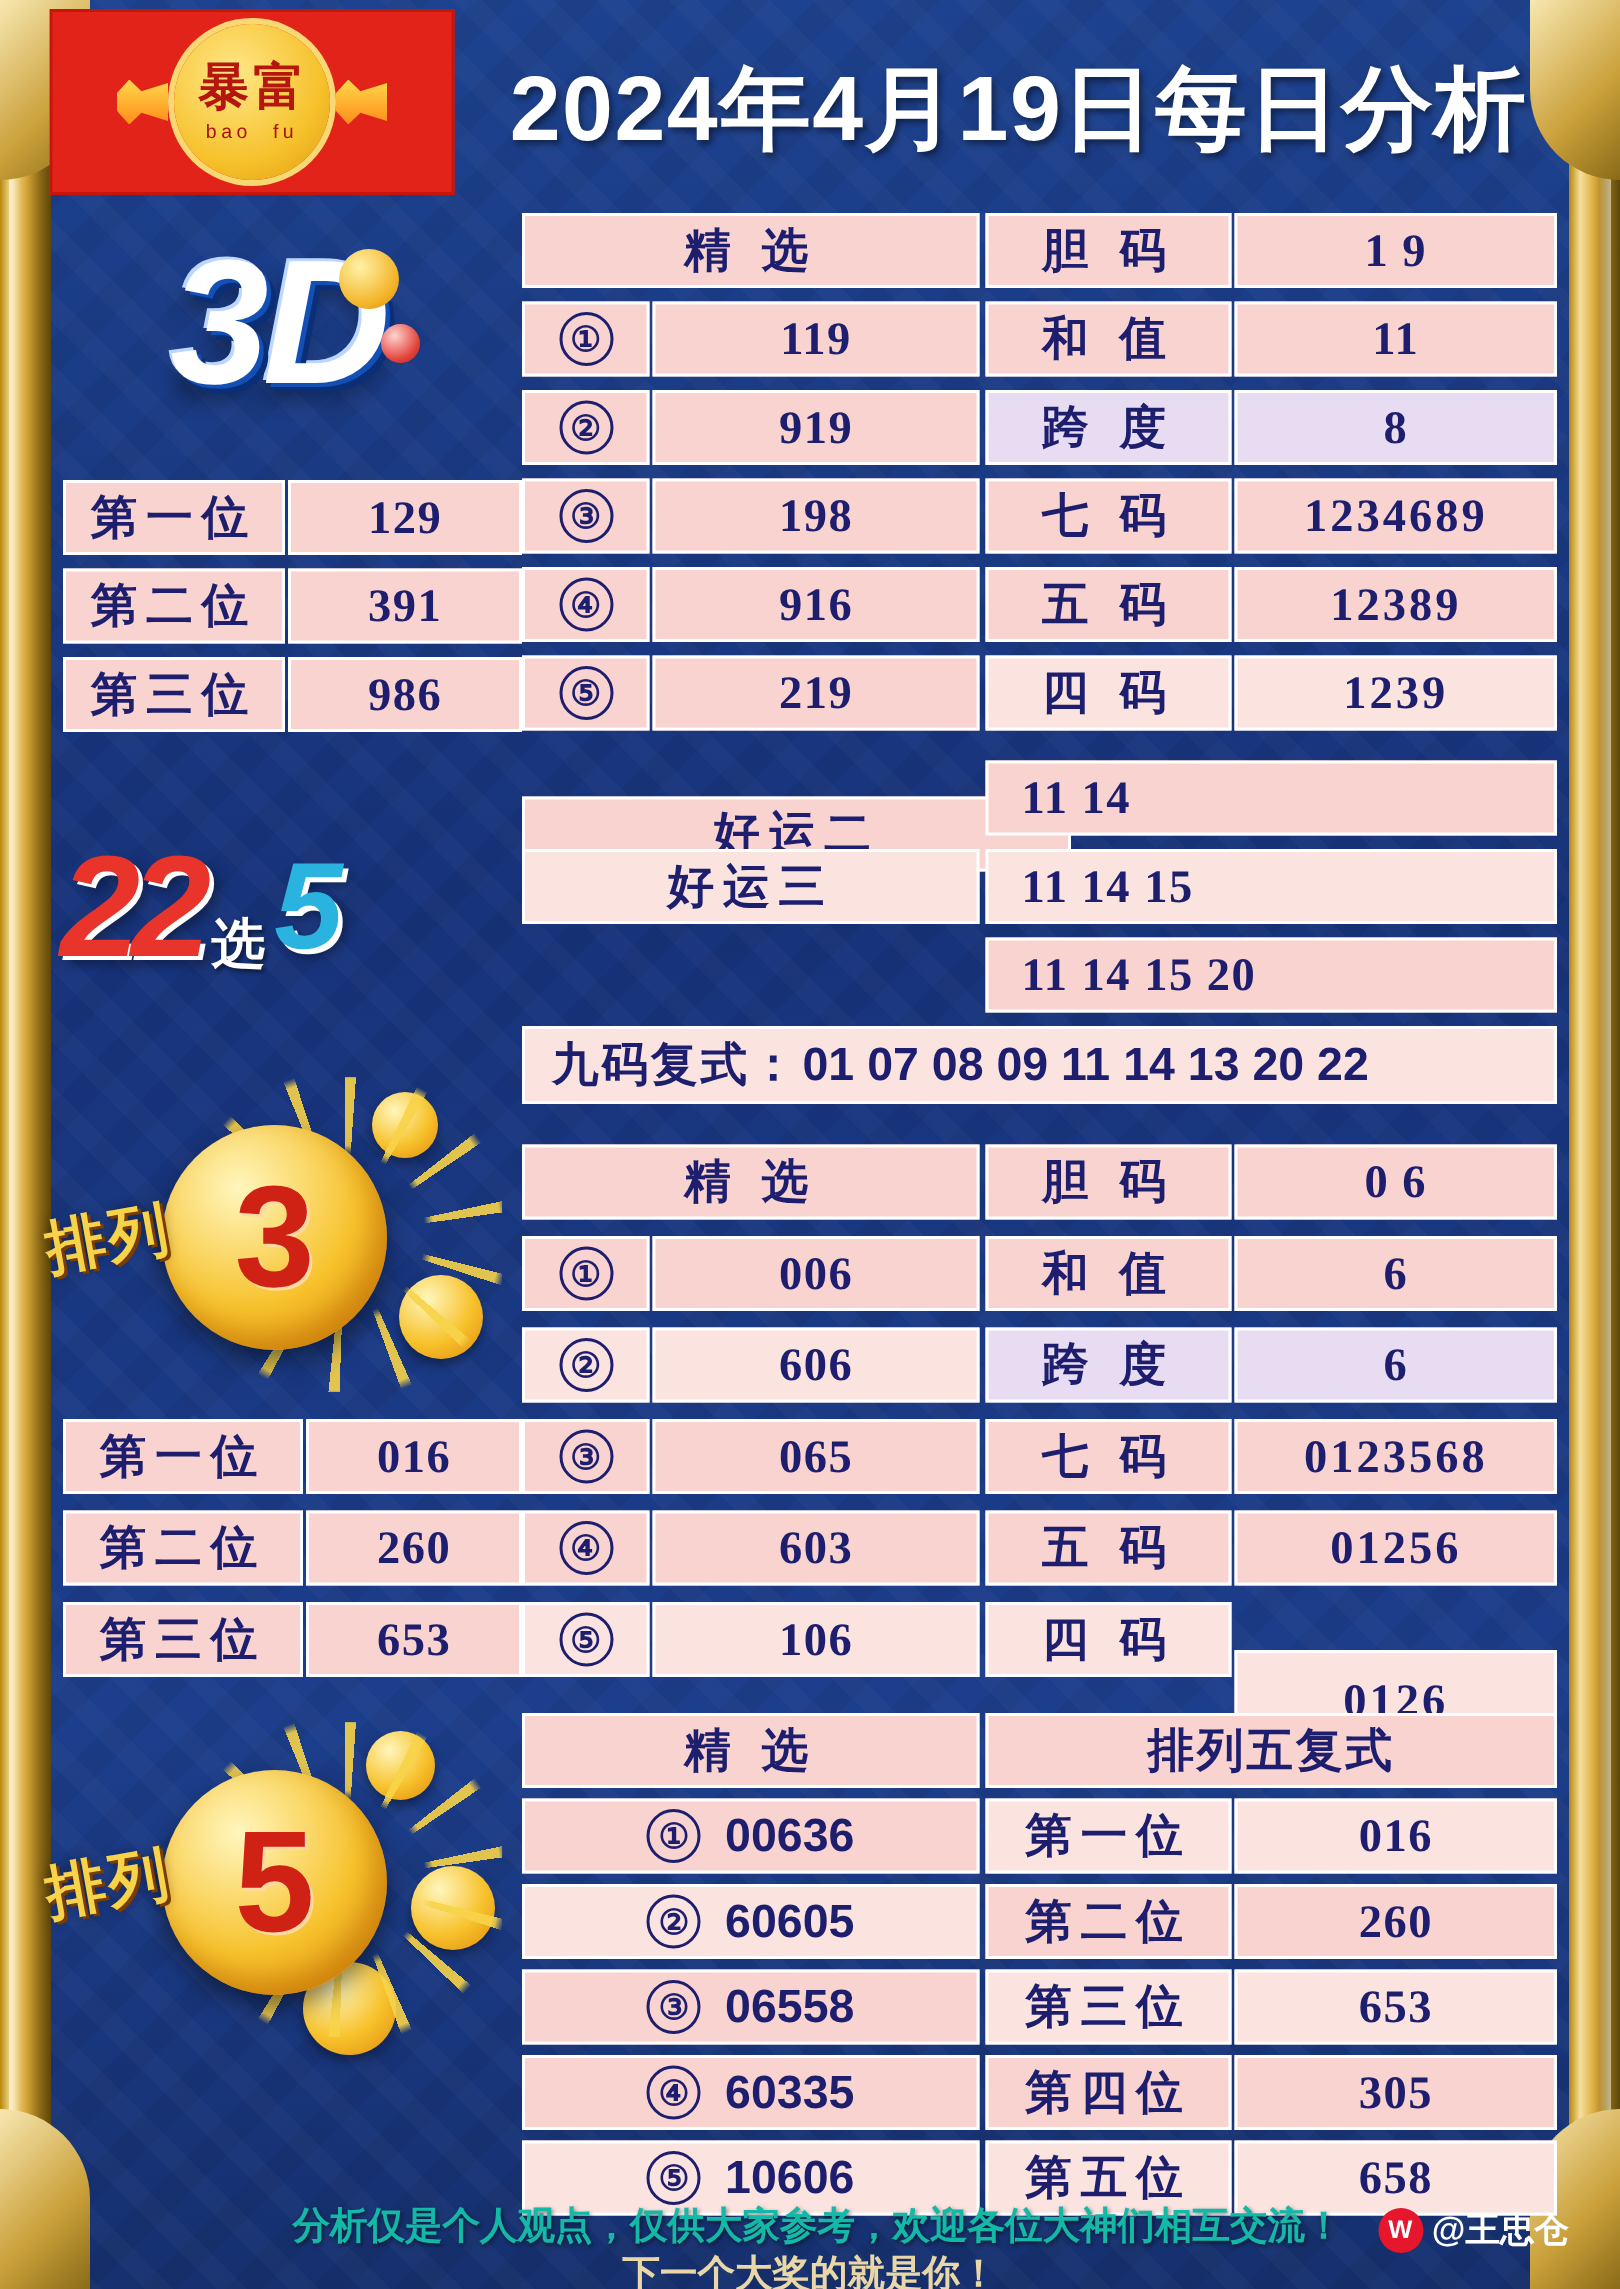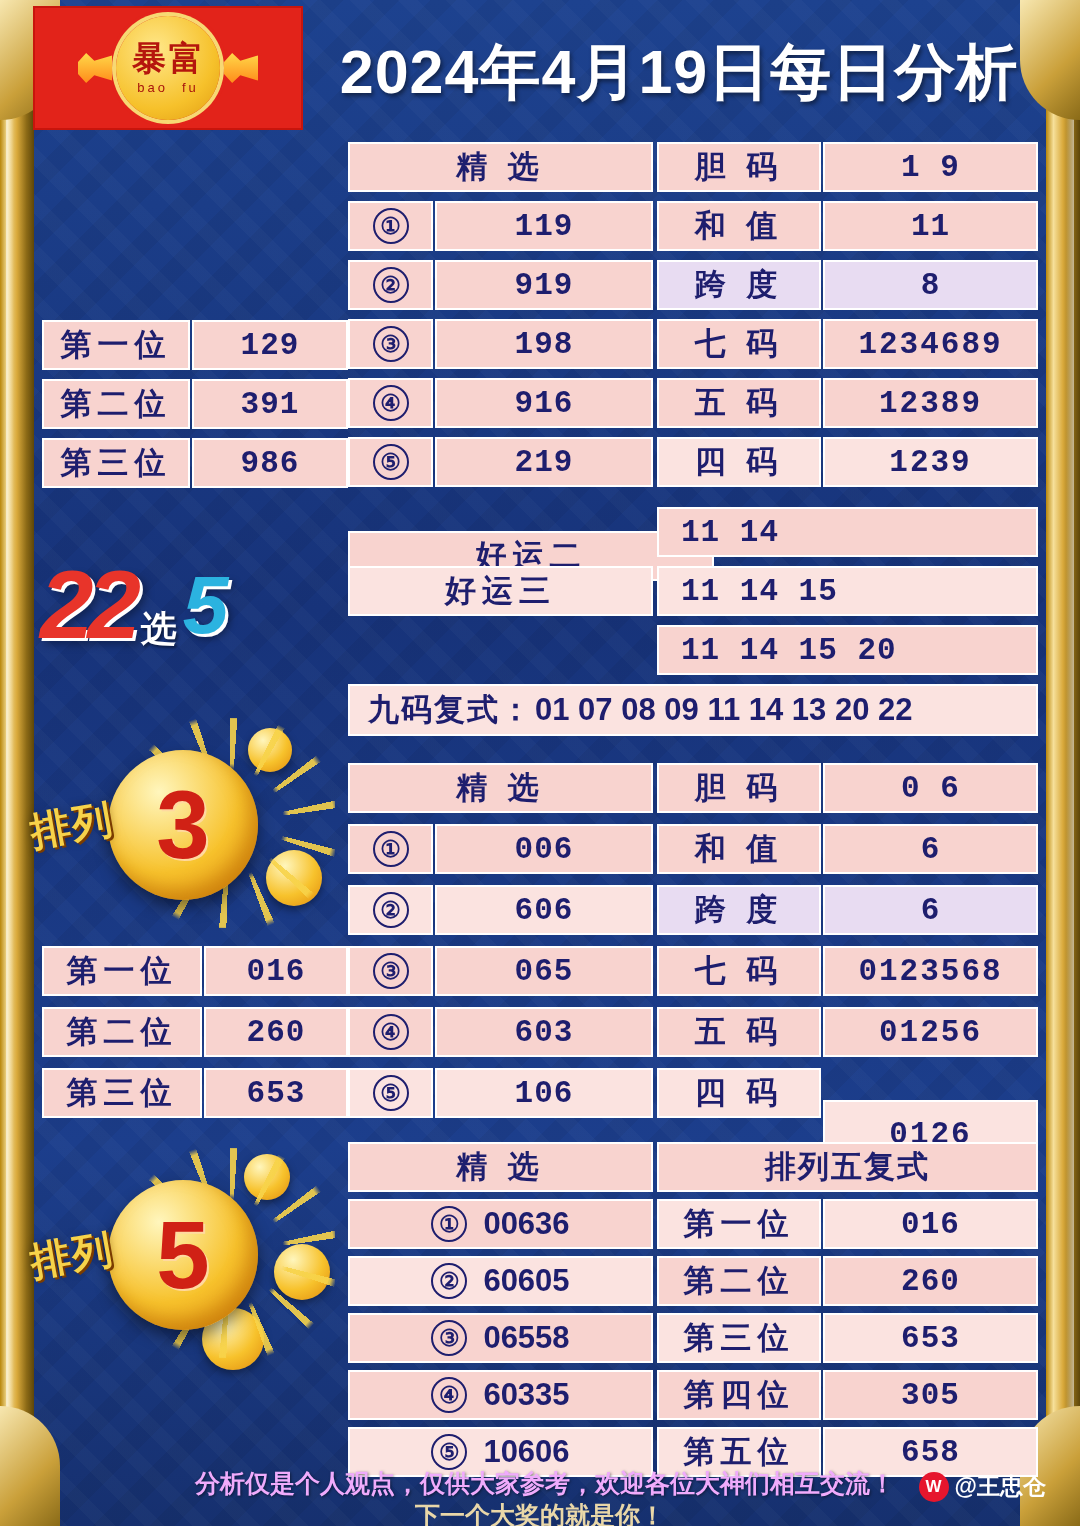--- a/index.html
+++ b/index.html
@@ -119,21 +119,21 @@
     justify-content: center;
     font-size: 31px;
     font-weight: 700;
     position: absolute;
     overflow: hidden;
     white-space: nowrap;
   }
   .cell.lav { background: #e8dcf2; }
   .cell.pale { background: #fbe3e0; }
   .cell.label { letter-spacing: 6px; }
-  .cell.num { font-family: Liberation Mono, monospace; letter-spacing: 1px; }
+  .cell.num { font-family: Liberation Serif, serif; letter-spacing: 1px; }
   .cell.wide-num { letter-spacing: 2px; }
 
   .circ {
     width: 36px; height: 36px;
     border: 2px solid #1e1e6e;
     border-radius: 50%;
     display: flex; align-items: center; justify-content: center;
     font-size: 23px; font-weight: 700; color: #1e1e6e;
   }
 
@@ -228,21 +228,21 @@
         rgba(247,211,74,.9) 338deg 342deg, transparent 342deg 360deg);
     mask-image: radial-gradient(circle, transparent 36%, #000 40%, #000 70%, transparent 74%);
     -webkit-mask-image: radial-gradient(circle, transparent 36%, #000 40%, #000 70%, transparent 74%);
     z-index: 1;
   }
 
   .footer {
     position: absolute;
     left: 10px; right: 0; bottom: 26px;
     text-align: center;
-    color: #f0abfc;
+    color: #14b8a6;
     font-size: 25px;
     font-weight: 700;
     text-shadow: 1px 1px 3px rgba(0,0,0,.5);
   }
   .footer-sub {
     position: absolute;
     left: 0; right: 0; bottom: -6px;
     text-align: center;
     color: #e9d7a8;
     font-size: 25px;
@@ -288,20 +288,25 @@
           <span>bao</span>
           <span>fu</span>
         </div>
       </div>
       <div class="fire-right"></div>
     </div>
   </div>
 
   <div class="title">2024年4月19日每日分析</div>
 
+  <div class="badge b3d">
+    <div class="txt">3D</div>
+    <div class="dot d1"></div>
+    <div class="dot d2"></div>
+  </div>
 
   <div class="cell label" style="left:42px;  top:320px; width:148px; height:50px;">第一位</div>
   <div class="cell num" style="left:192px; top:320px; width:156px; height:50px;">129</div>
   <div class="cell label" style="left:42px;  top:379px; width:148px; height:50px;">第二位</div>
   <div class="cell num" style="left:192px; top:379px; width:156px; height:50px;">391</div>
   <div class="cell label" style="left:42px;  top:438px; width:148px; height:50px;">第三位</div>
   <div class="cell num" style="left:192px; top:438px; width:156px; height:50px;">986</div>
 
   <div class="cell label" style="left:348px; top:142px; width:305px; height:50px;">精  选</div>
 

